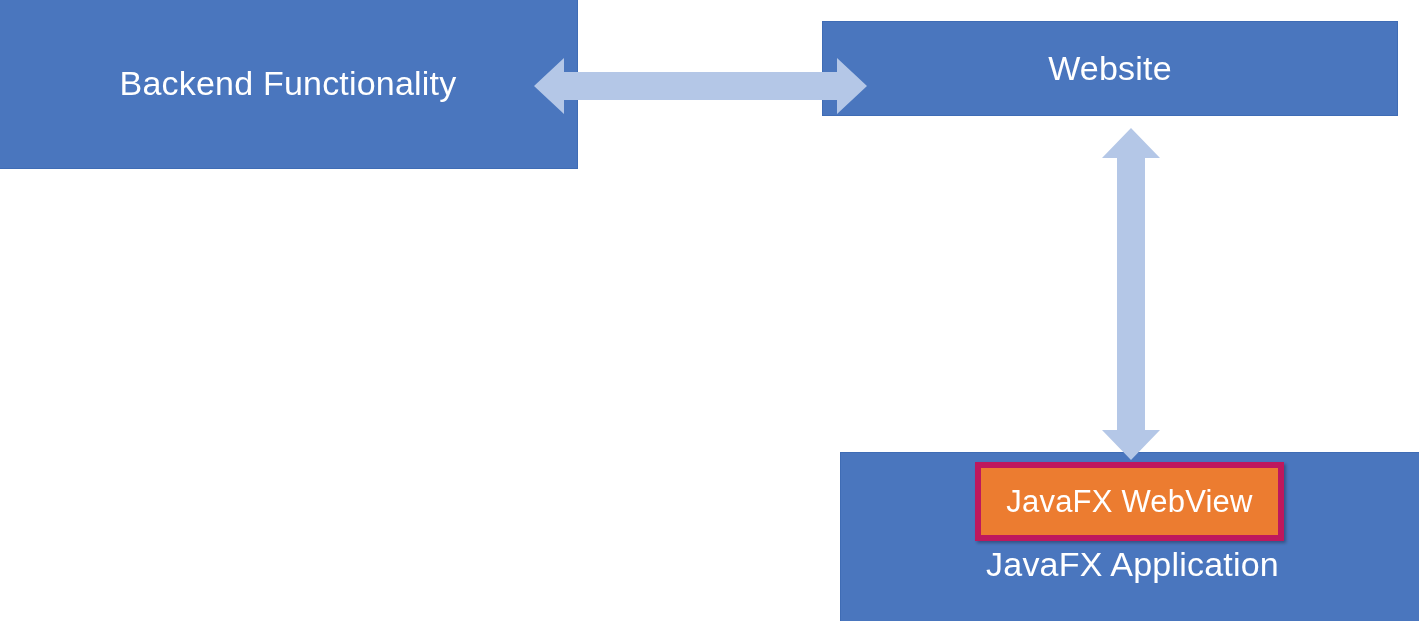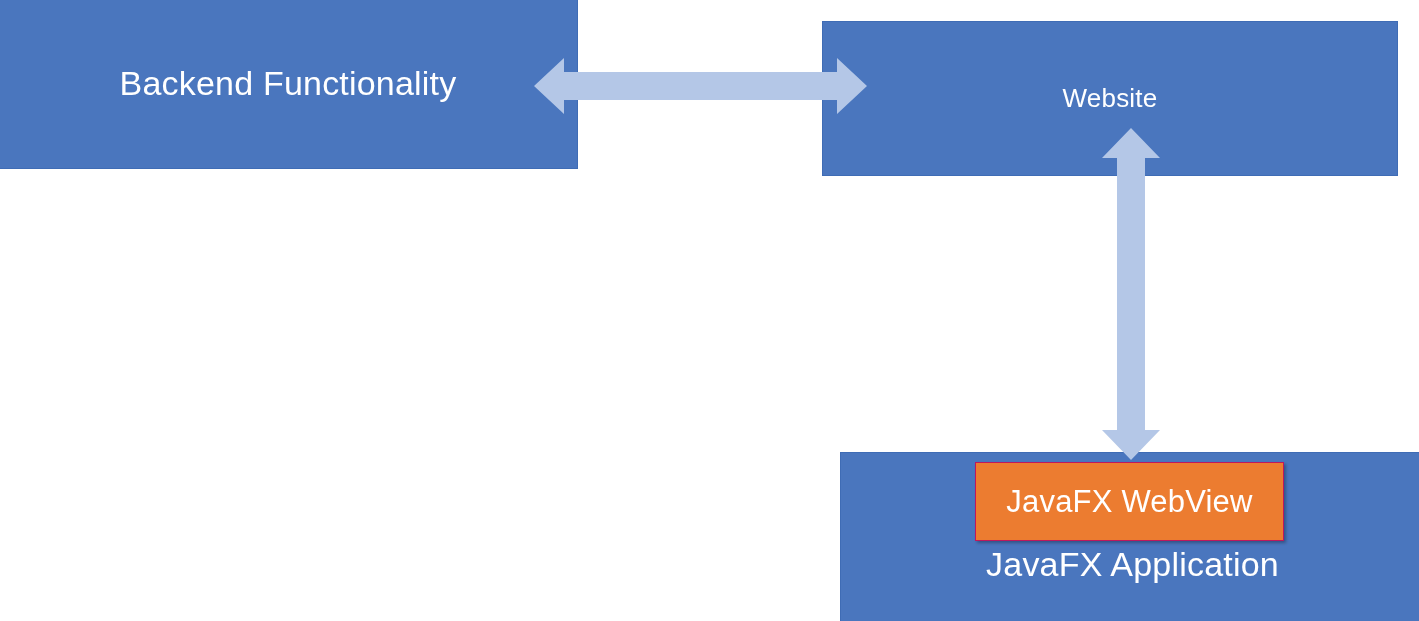--- a/index.html
+++ b/index.html
@@ -28,39 +28,39 @@
     font-weight: 400;
     letter-spacing: 0.2px;
     white-space: nowrap;
   }
   .box-blue {
     background: #4a76be;
     border: 1px solid #3f6cb5;
   }
   .box-orange {
     background: #ec7c30;
-    border: 1px solid #be185d;
+    border: 6px solid #be185d;
   }
 
   
   #backend-box {
     left: -2px;
     top: -2px;
     width: 580px;
     height: 171px;
     font-size: 34px;
   }
 
   
   #website-box {
     left: 822px;
     top: 21px;
     width: 576px;
-    height: 155px;
-    font-size: 26px;
+    height: 95px;
+    font-size: 34px;
   }
 
   
   #javafx-app-box {
     left: 840px;
     top: 452px;
     width: 583px;
     height: 173px;
     display: block;
   }

